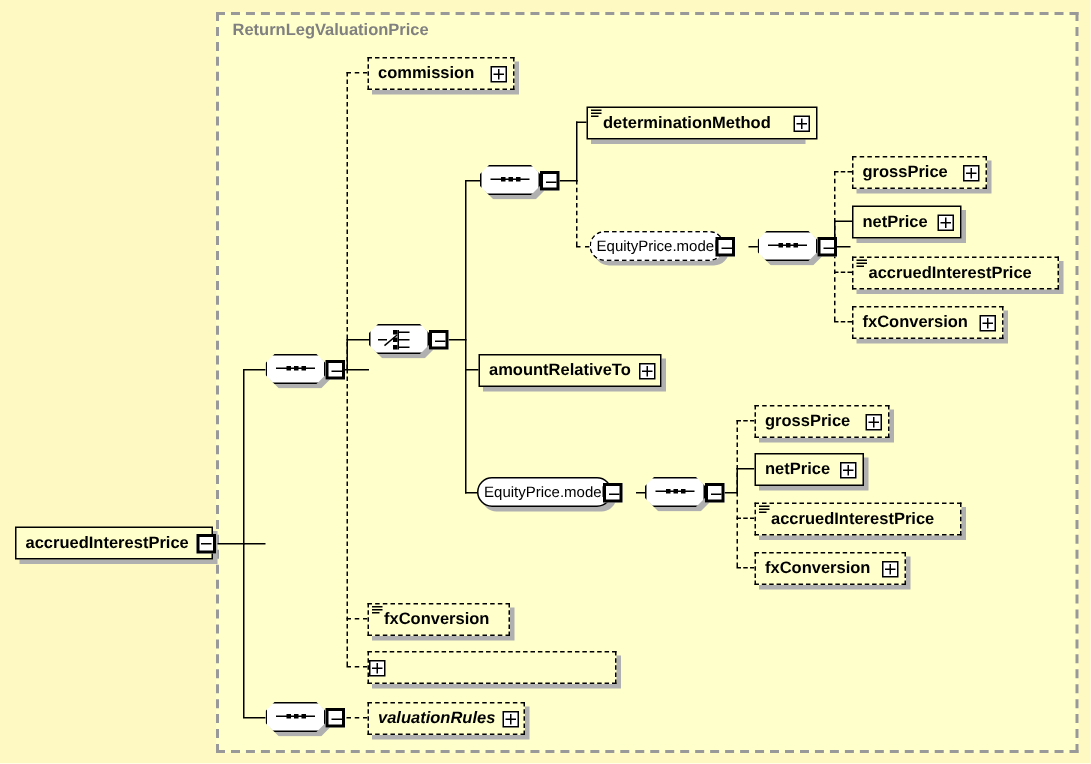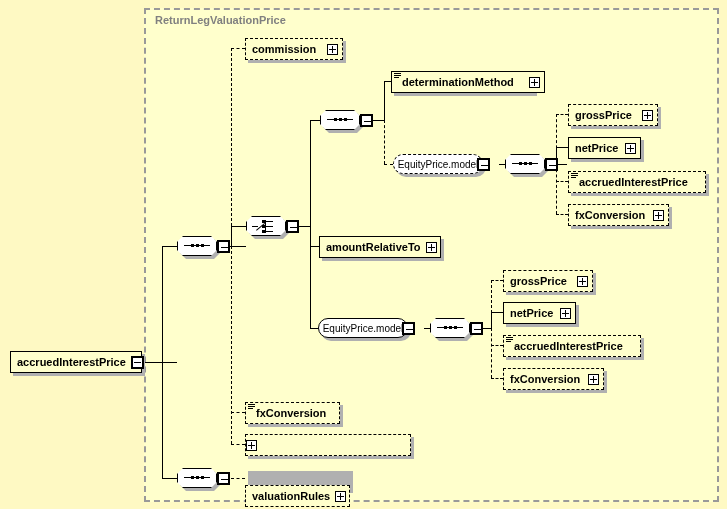--- a/index.html
+++ b/index.html
@@ -235,21 +235,21 @@
     <div class="seq-g">
       <div class="bar"></div>
         <div class="d d1"></div>
         <div class="d d2"></div>
         <div class="d d3"></div>
     </div>
     <span class="pm"></span>
   </div>
   <div class="dln h" style="left:231px;top:478px;width:14px;"></div>
   <div class="el-shadow" style="left:248px;top:471px;width:105px;height:22px;"></div>
-  <div class="el opt" style="left:245px;top:485px;width:105px;justify-content:space-between;">
+  <div class="el opt" style="left:245px;top:468px;width:105px;justify-content:space-between;font-style:italic;">
     <span class="lbl">valuationRules</span>
     <span class="pm plus"></span>
   </div>
 
   <div class="ln h" style="left:231px;top:226px;width:17px;"></div>
   <div class="ln v" style="left:231px;top:226px;height:20px;"></div>
   <div class="comp" style="left:246px;top:216px;">
     <div class="octshadow"></div>
     <div class="oct"></div>
     <div class="cho-g">

